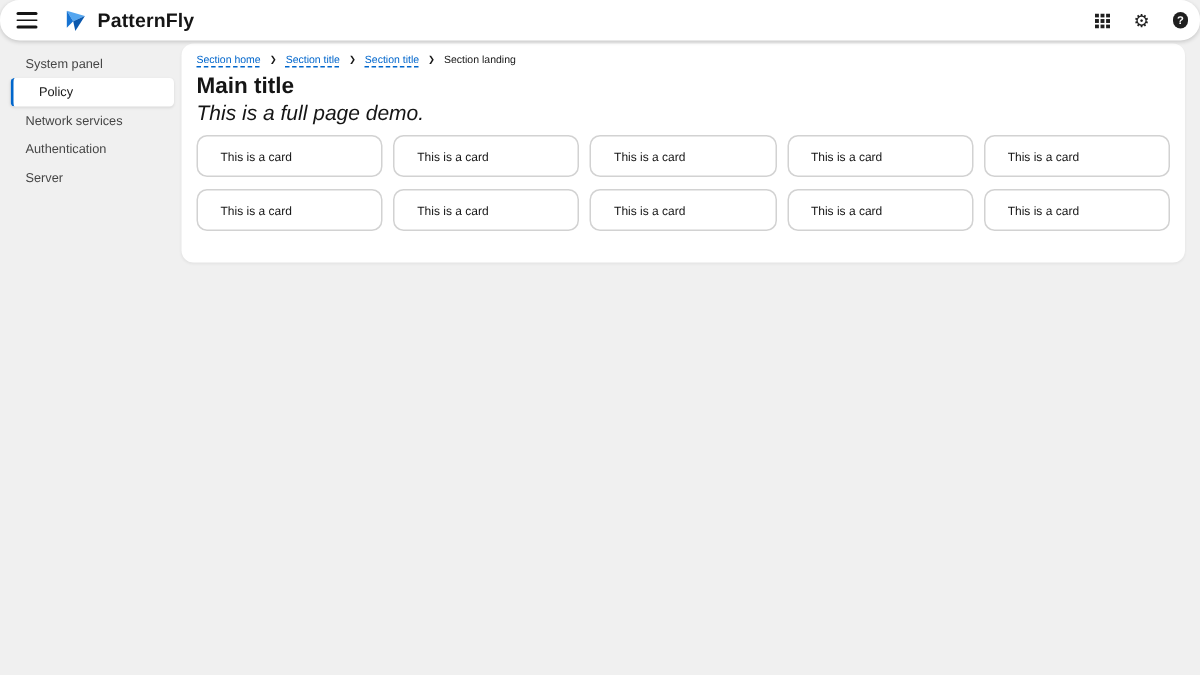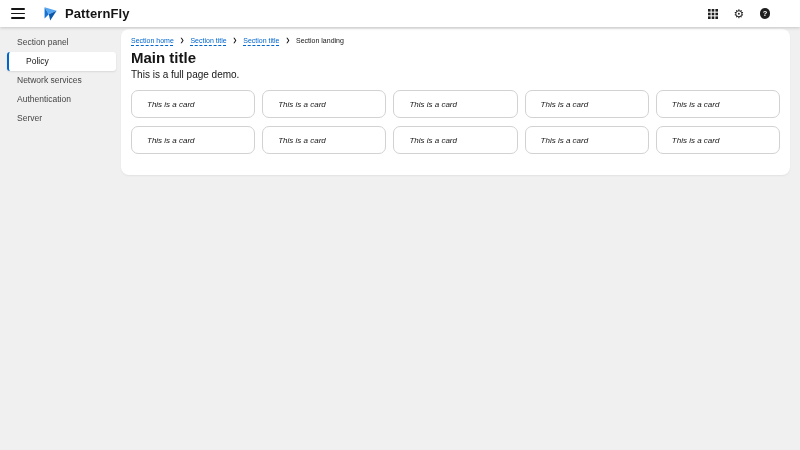--- a/index.html
+++ b/index.html
@@ -9,23 +9,24 @@
     background: #f0f0f0;
     color: #151515;
     position: relative;
   }
 
   
   .masthead {
     position: absolute; top: 0; left: 0; right: 0; height: 27px;
     background: #ffffff;
     display: flex; align-items: center;
-    padding: 0 26px 0 10px;
+    padding: 0 4px 0 10px;
     box-shadow: 0 1px 3px rgba(0,0,0,0.18);
     z-index: 10;
+    border-radius: 13px;
   }
   .burger {
     width: 16px; height: 16px; border: none; background: transparent;
     display: flex; flex-direction: column; justify-content: center; gap: 2.6px;
     cursor: pointer; padding: 0 1px;
   }
   .burger i { display: block; height: 1.7px; background: #151515; border-radius: 1px; }
   .brand { display: flex; align-items: center; margin-left: 15px; cursor: pointer; }
   .brand svg { display: block; }
   .brand-text { font-size: 13px; font-weight: bold; margin-left: 7px; letter-spacing: .1px; color: #151515; }
@@ -75,39 +76,38 @@
   .bc-item {
     color: #0066cc; cursor: pointer;
     text-decoration: underline dashed 1px;
     text-underline-offset: 2px;
     white-space: nowrap;
   }
   .bc-item.current { color: #151515; text-decoration: none; cursor: default; }
   .bc-sep { color: #151515; font-size: 5.5px; margin: 0 6px; line-height: 1; }
 
   .page-title { font-size: 15px; font-weight: bold; color: #151515; margin-top: 4px; line-height: 17px; }
-  .page-desc { font-size: 10px; color: #151515; margin-top: 4px; line-height: 10px; }
+  .page-desc { font-size: 14px; color: #151515; margin-top: 4px; line-height: 10px; font-style: italic; }
 
   .card-grid {
     margin-top: 10px;
     display: grid;
     grid-template-columns: repeat(5, 1fr);
     gap: 8px 7px;
   }
   .card {
     height: 28px;
     background: #ffffff;
     border: 1px solid #d2d2d2;
     border-radius: 7px;
     padding: 9px 10px 0 15px;
     font-size: 8px;
     color: #151515;
     overflow: hidden;
     white-space: nowrap;
-    font-style: italic;
   }
 </style>
 </head>
 <body>
 
 <header class="masthead">
   <button class="burger" aria-label="toggle sidebar">
     <i></i>
       <i></i>
       <i></i>
@@ -145,21 +145,21 @@
     <button class="mh-icon-btn" aria-label="settings">
       <span class="gear-glyph">⚙</span>
     </button>
     <button class="mh-icon-btn" aria-label="help">
       <span class="help-circle">?</span>
     </button>
   </div>
 </header>
 
 <nav class="sidebar">
-    <div class="nav-item">Section panel</div>
+    <div class="nav-item">System panel</div>
     <div class="nav-item current">Policy</div>
     <div class="nav-item">Network services</div>
     <div class="nav-item">Authentication</div>
     <div class="nav-item">Server</div>
   </nav>
 
 <main class="content-panel">
   <div class="breadcrumb">
       <a class="bc-item">Section home</a>
       <span class="bc-sep">❯</span>

